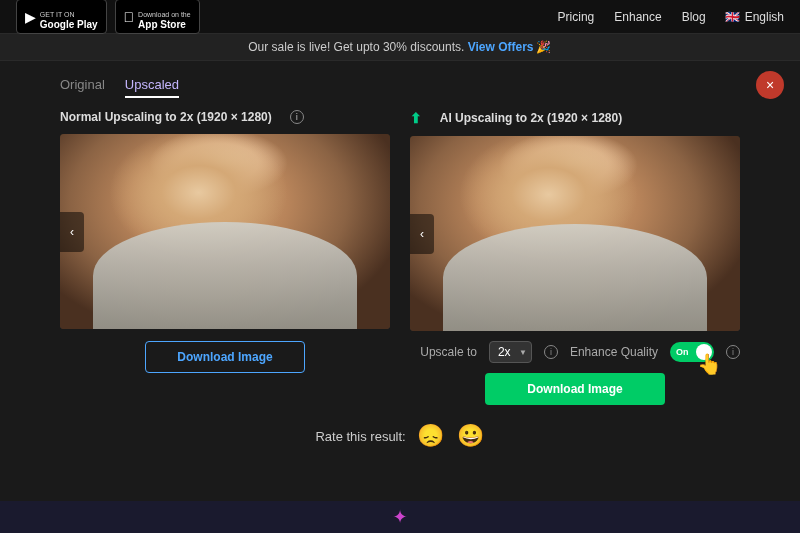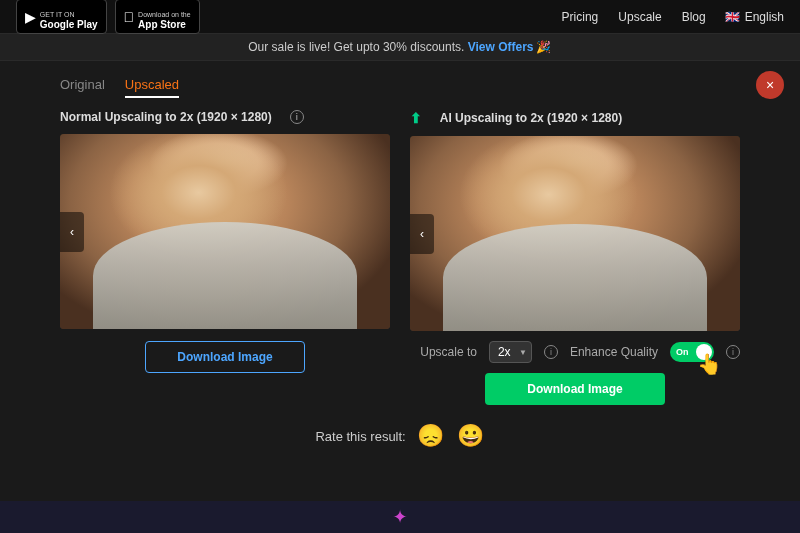--- a/index.html
+++ b/index.html
@@ -121,21 +121,21 @@
       gap: 20px;
       margin-bottom: 12px;
     }
     .tab {
       font-size: 13px;
       color: #888;
       cursor: pointer;
       padding-bottom: 4px;
     }
     .tab.active {
-      color: #f97316;
+      color: #c4b5fd;
       border-bottom: 2px solid #fff;
     }
 
     
     .comparison {
       display: flex;
       gap: 20px;
       align-items: flex-start;
     }
     .panel {
@@ -382,21 +382,21 @@
     <a class="store-btn">
       <span class="store-icon"></span>
       <span class="store-text">
         <span class="get-it">Download on the</span>
         <span class="store-name">App Store</span>
       </span>
     </a>
   </div>
   <div class="nav-links">
     <a class="nav-link">Pricing</a>
-    <a class="nav-link">Upscale</a>
+    <a class="nav-link">Enhance</a>
     <a class="nav-link">Blog</a>
     <div class="lang-btn">
       <span>🇬🇧</span>
       <span>English</span>
     </div>
   </div>
 </nav>
 
 <div class="promo-bar">
   <span>Our sale is live! Get upto 30% discounts.</span>

